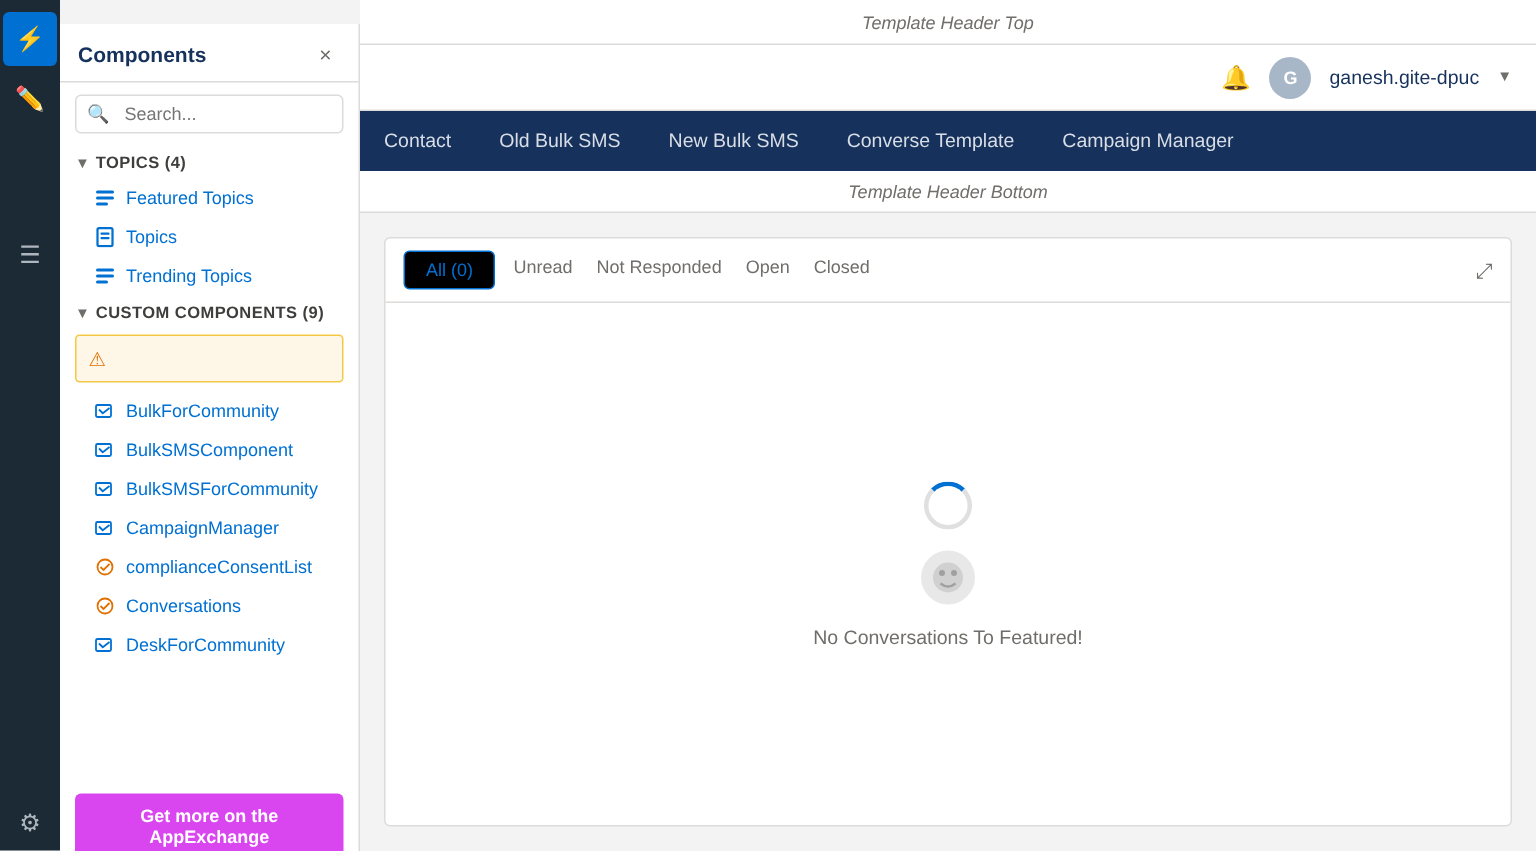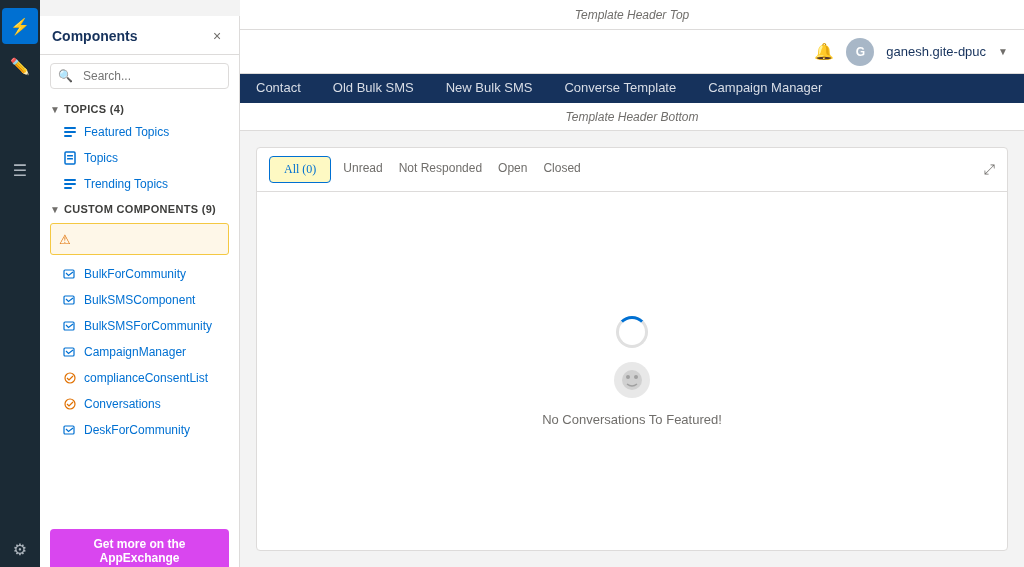--- a/index.html
+++ b/index.html
@@ -208,21 +208,21 @@
       border-radius: 50%;
       background: #a8b7c7;
       display: flex; align-items: center; justify-content: center;
       color: white; font-size: 12px; font-weight: 700;
     }
     .username { font-size: 13px; color: #16325c; }
     .dropdown-arrow { color: #706e6b; font-size: 10px; cursor: pointer; }
 
     
     .nav-tabs {
-      height: 29px;
+      height: 40px;
       background: #16325c;
       display: flex;
       align-items: flex-end;
     }
     .nav-tab {
       padding: 8px 16px;
       font-size: 13px;
       color: #d8dde6;
       cursor: pointer;
       border-bottom: 2px solid transparent;
@@ -271,21 +271,21 @@
     }
     .filter-btn {
       padding: 5px 14px;
       border: 1px solid #dddbda;
       border-radius: 4px;
       background: white;
       font-size: 12px;
       color: #3e3e3c;
       cursor: pointer;
     }
-    .filter-btn.active { background: #fef9c3; border-color: #0070d2; color: #0070d2; font-family: Liberation Serif, serif; }
+    .filter-btn.active { background: #000000; border-color: #0070d2; color: #0070d2; }
     .filter-tabs {
       display: flex;
       gap: 16px;
     }
     .filter-tab {
       font-size: 12px;
       color: #706e6b;
       cursor: pointer;
       padding-bottom: 4px;
     }

